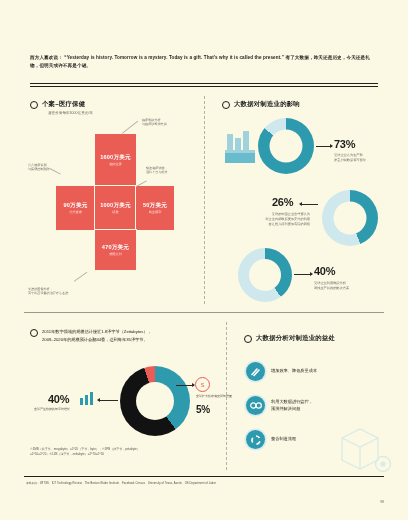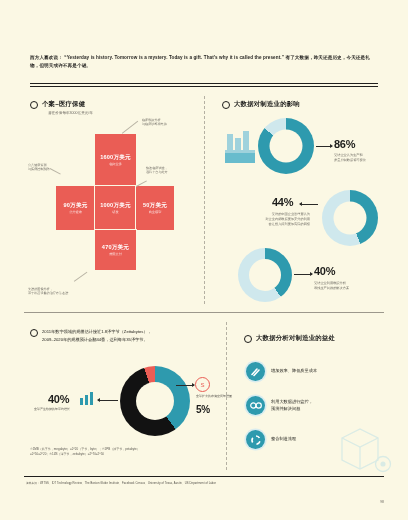--- a/index.html
+++ b/index.html
@@ -181,30 +181,30 @@
     <rect x="19" y="3" width="6" height="19" fill="#9fd2dc"></rect>
     <rect x="1" y="22" width="30" height="13" fill="#68bccd"></rect>
     <rect x="1" y="22" width="30" height="3" fill="#9fd2dc"></rect>
   </svg>
 
   <div class="donut" style="left:258px;top:118px;width:56px;height:56px;
        background:conic-gradient(#2e9aae 0 86%, #cfe8ed 86% 100%);">
     <div class="hole" style="width:33px;height:33px;"></div>
   </div>
   <div class="arrow" style="left:316px;top:146px;width:16px;"></div>
-  <div class="pct" style="left:334px;top:138px;">86%</div>
+  <div class="pct" style="left:334px;top:138px;">73%</div>
   <div class="pdesc" style="left:334px;top:153px;width:70px;white-space:pre-line;">受访企业认为生产和
 质量控制数据将可视化</div>
 
   <div class="donut" style="left:322px;top:190px;width:56px;height:56px;
        background:conic-gradient(#2e9aae 0 44%, #cfe8ed 44% 100%);">
     <div class="hole" style="width:33px;height:33px;"></div>
   </div>
   <div class="arrow" style="left:300px;top:204px;width:18px;transform:scaleX(-1);"></div>
-  <div class="pct" style="left:272px;top:196px;">44%</div>
+  <div class="pct" style="left:272px;top:196px;">26%</div>
   <div class="pdesc" style="left:218px;top:212px;width:92px;text-align:right;white-space:pre-line;">受访的中国企业管理层认为
 对企业内部数据更加充分的利用
 会让投入得到更加实际的回报</div>
 
   <div class="donut" style="left:238px;top:248px;width:54px;height:54px;
        background:conic-gradient(#2e9aae 0 40%, #cfe8ed 40% 100%);">
     <div class="hole" style="width:32px;height:32px;"></div>
   </div>
   <div class="arrow" style="left:294px;top:274px;width:18px;"></div>
   <div class="pct" style="left:314px;top:265px;">40%</div>

